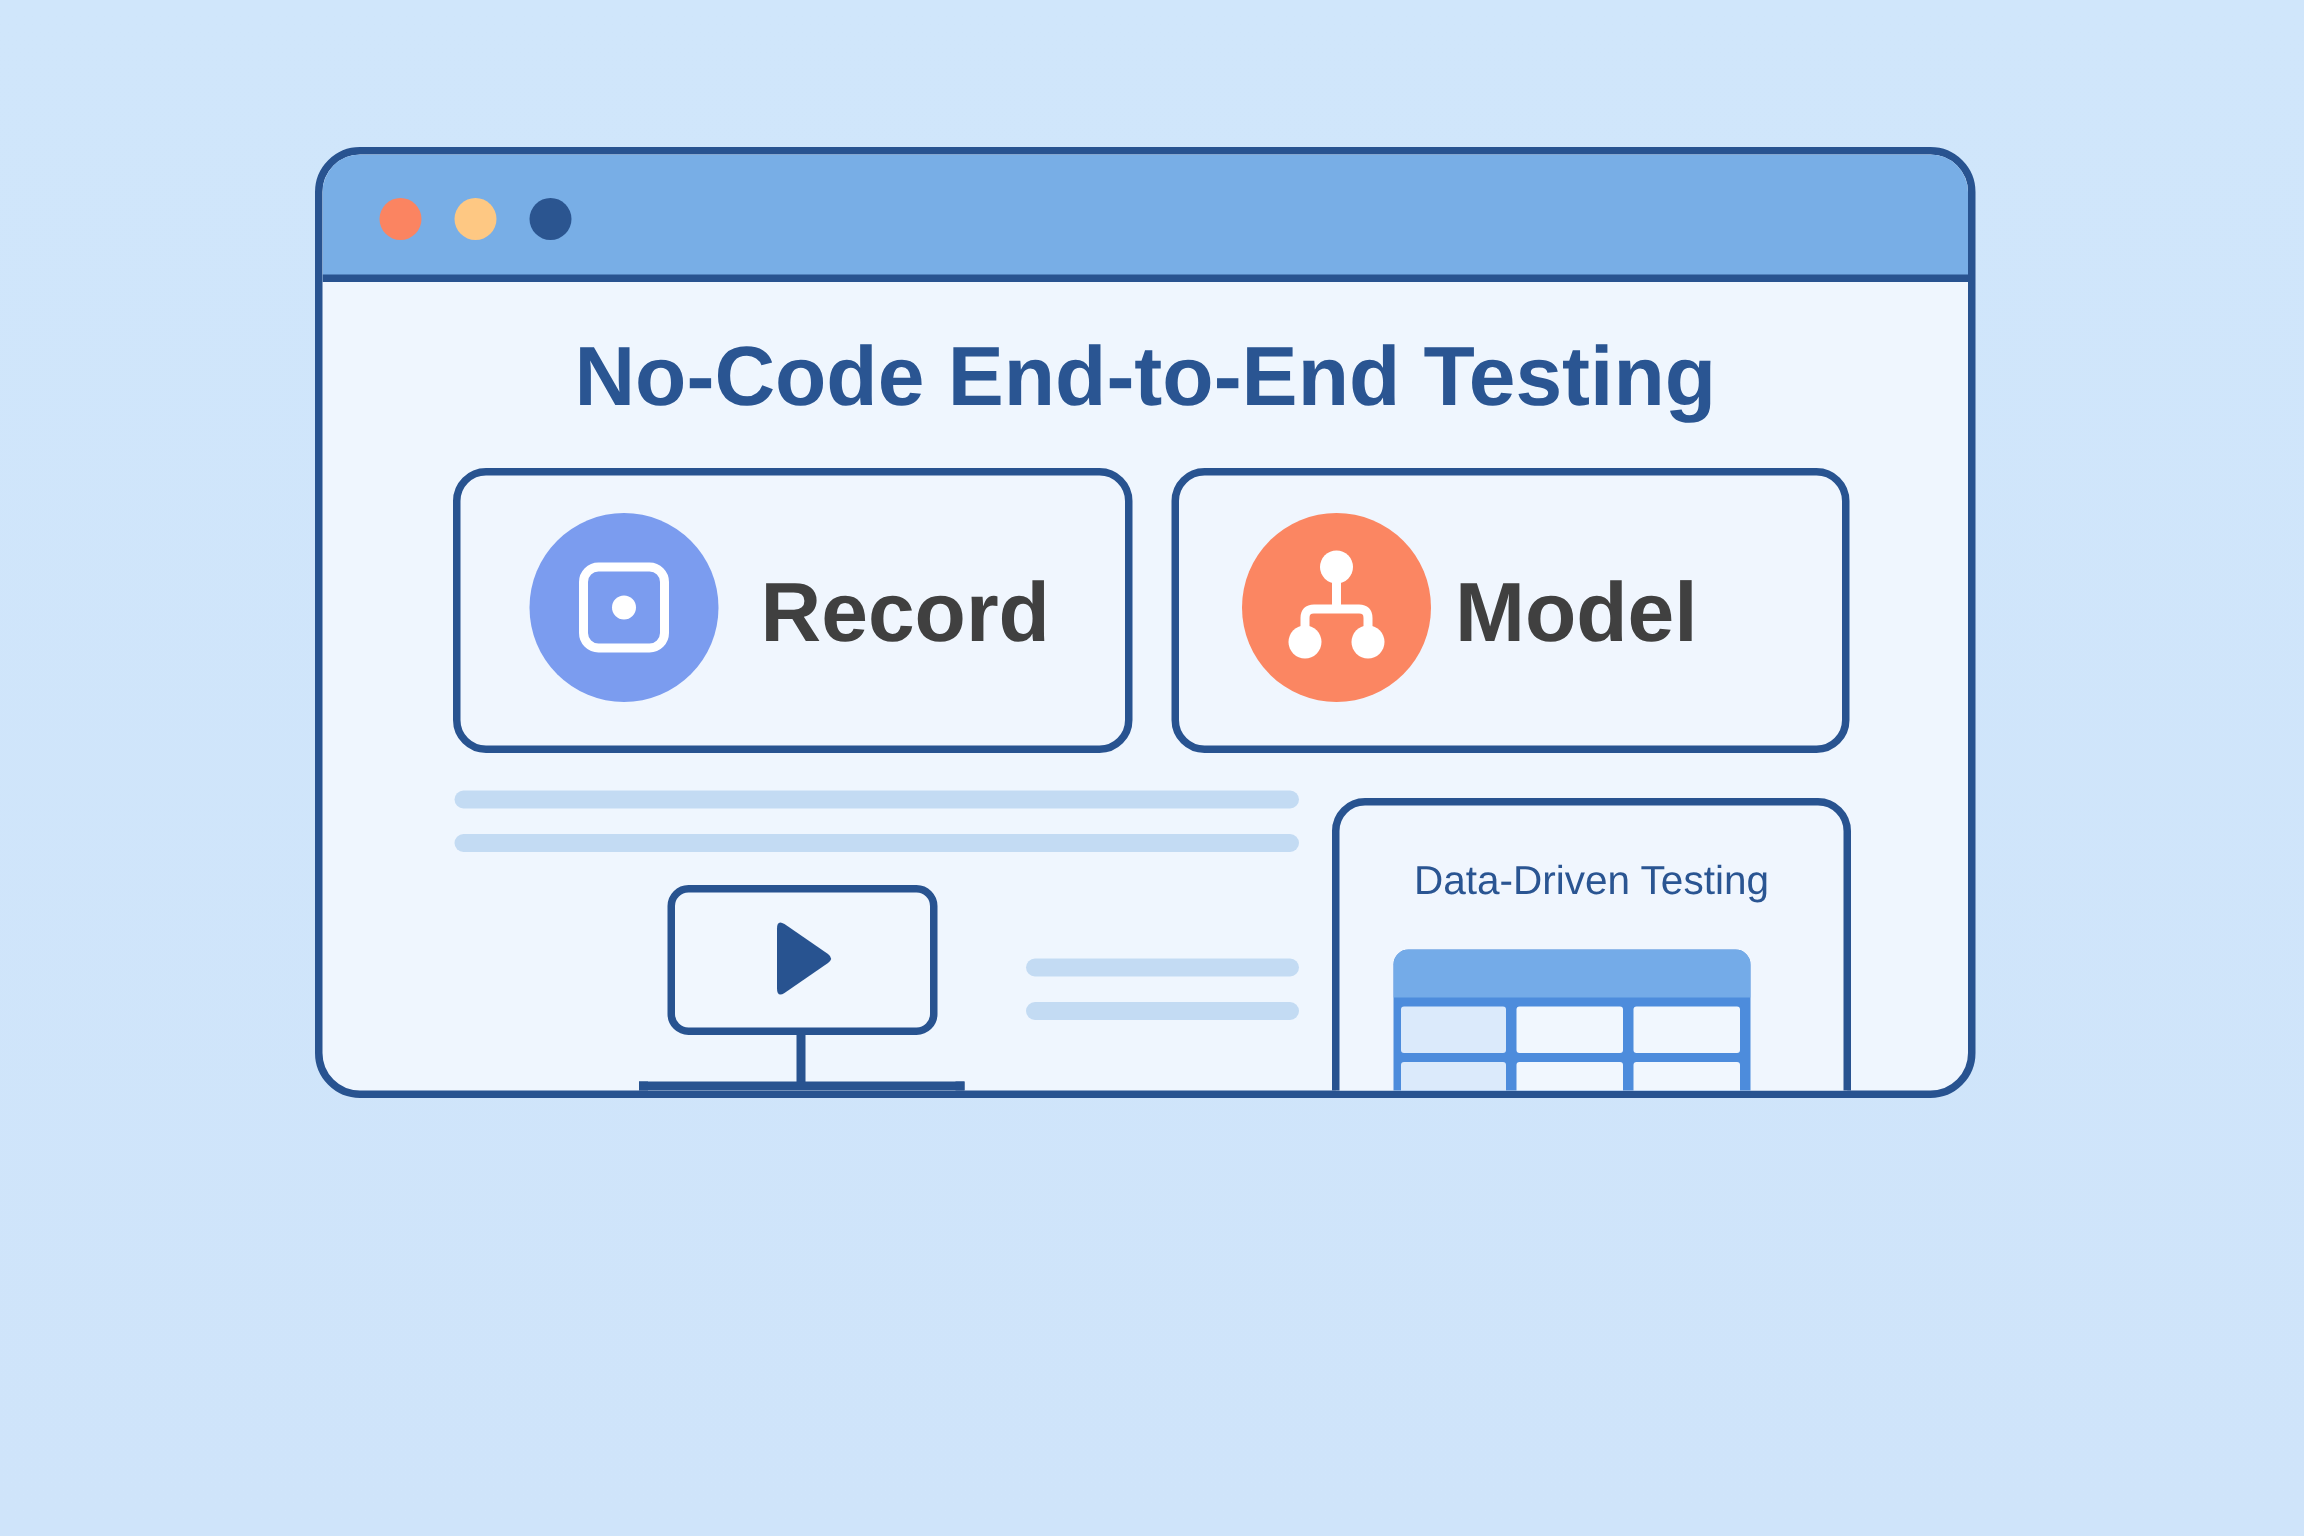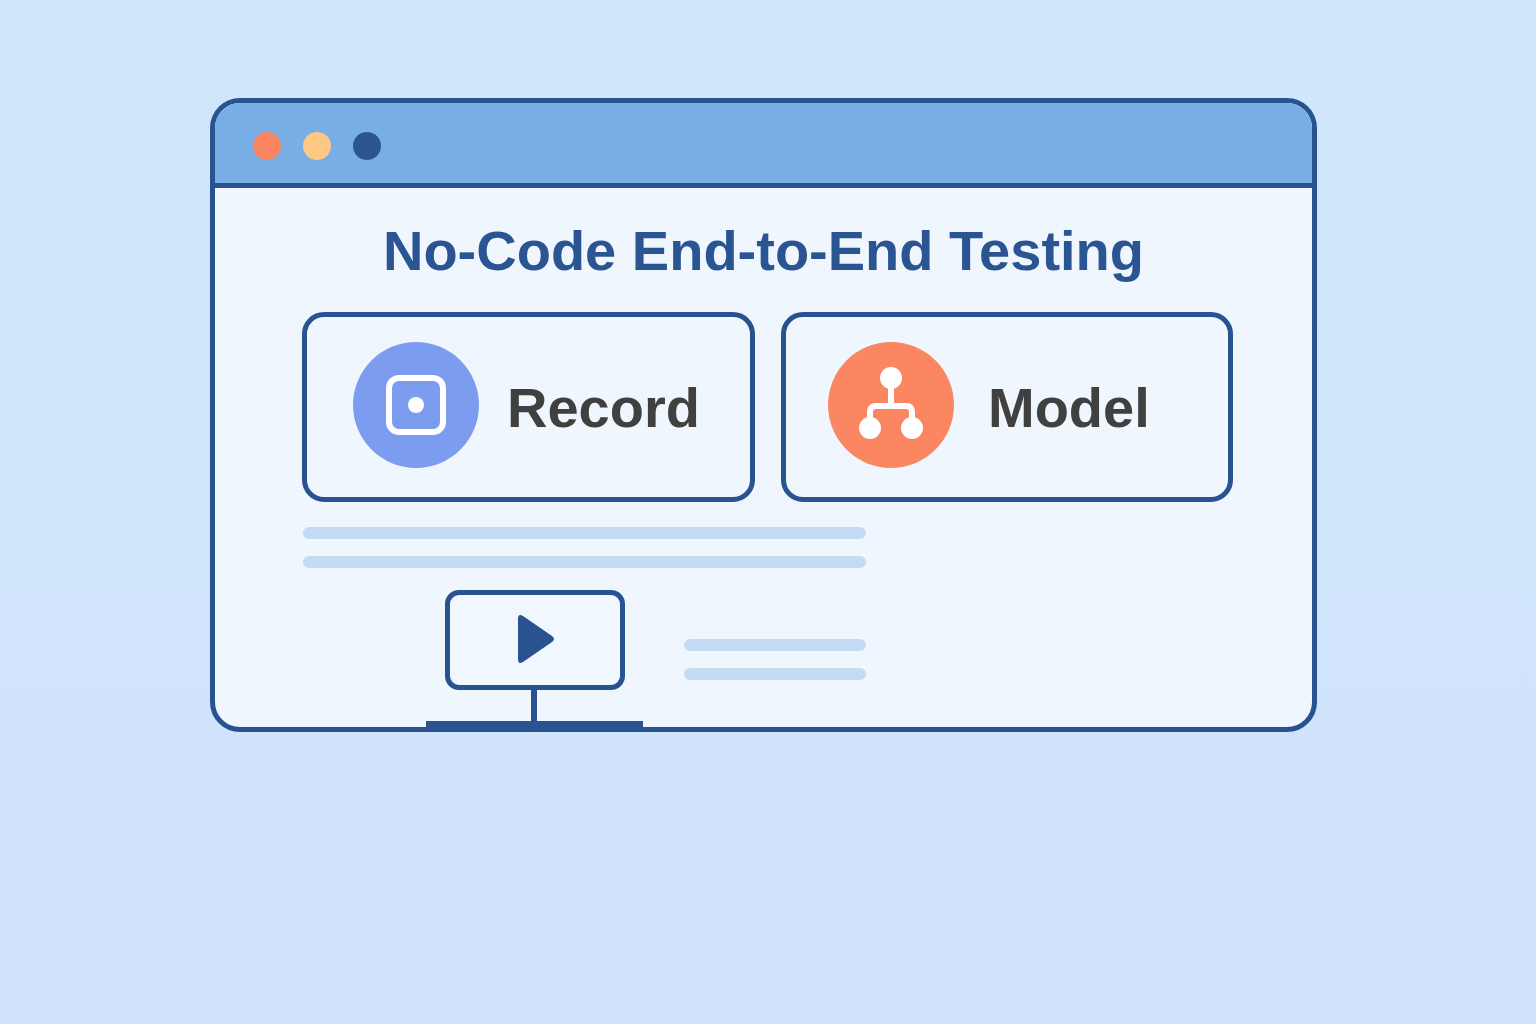--- a/index.html
+++ b/index.html
@@ -80,21 +80,21 @@
     .card.model .icon-circle { left: 42px; }
 
     .card-label {
       position: absolute;
       top: 58px;
       font-size: 56px;
       font-weight: bold;
       color: #404040;
     }
     .card.record .card-label { left: 200px; }
-    .card.model .card-label { left: 202px; text-align: right; }
+    .card.model .card-label { left: 184px; text-align: right; }
 
     .bar {
       position: absolute;
       height: 12px;
       border-radius: 6px;
       background: #c3dbf3;
     }
 
     .flow-node {
       position: absolute;
@@ -206,15 +206,37 @@
     <div class="flow-line" style="left:211px; top:618px; width:6px; height:36px;"></div>
     <div class="flow-line" style="left:422px; top:618px; width:6px; height:36px;"></div>
 
     <div class="flow-node" style="left:143px; top:654px; width:142px; height:93px;">
       <div class="node-dot" style="left:43px; top:21px;"></div>
     </div>
     <div class="flow-node" style="left:353px; top:654px; width:142px; height:93px;">
       <div class="node-dot" style="left:44px; top:21px;"></div>
     </div>
 
+    <div class="card dd-card">
+      <div class="dd-title">Data-Driven Testing</div>
+      <div class="dd-table">
+        <div class="dd-table-header"></div>
+
+        <div class="dd-cell key" style="left:5px; top:38px; width:70px; height:31px;"></div>
+        <div class="dd-cell" style="left:82px; top:38px; width:71px; height:31px;"></div>
+        <div class="dd-cell" style="left:160px; top:38px; width:71px; height:31px;"></div>
+
+        <div class="dd-cell key" style="left:5px; top:75px; width:70px; height:31px;"></div>
+        <div class="dd-cell" style="left:82px; top:75px; width:71px; height:31px;"></div>
+        <div class="dd-cell" style="left:160px; top:75px; width:71px; height:31px;"></div>
+
+        <div class="dd-cell key" style="left:5px; top:112px; width:70px; height:31px;"></div>
+        <div class="dd-cell" style="left:82px; top:112px; width:71px; height:31px;"></div>
+        <div class="dd-cell" style="left:160px; top:112px; width:71px; height:31px;"></div>
+
+        <div class="dd-cell key" style="left:5px; top:150px; width:70px; height:31px;"></div>
+        <div class="dd-cell" style="left:82px; top:150px; width:71px; height:31px;"></div>
+        <div class="dd-cell" style="left:160px; top:150px; width:71px; height:31px;"></div>
+      </div>
+    </div>
 
   </div>
 </div>
 
 </body></html>

